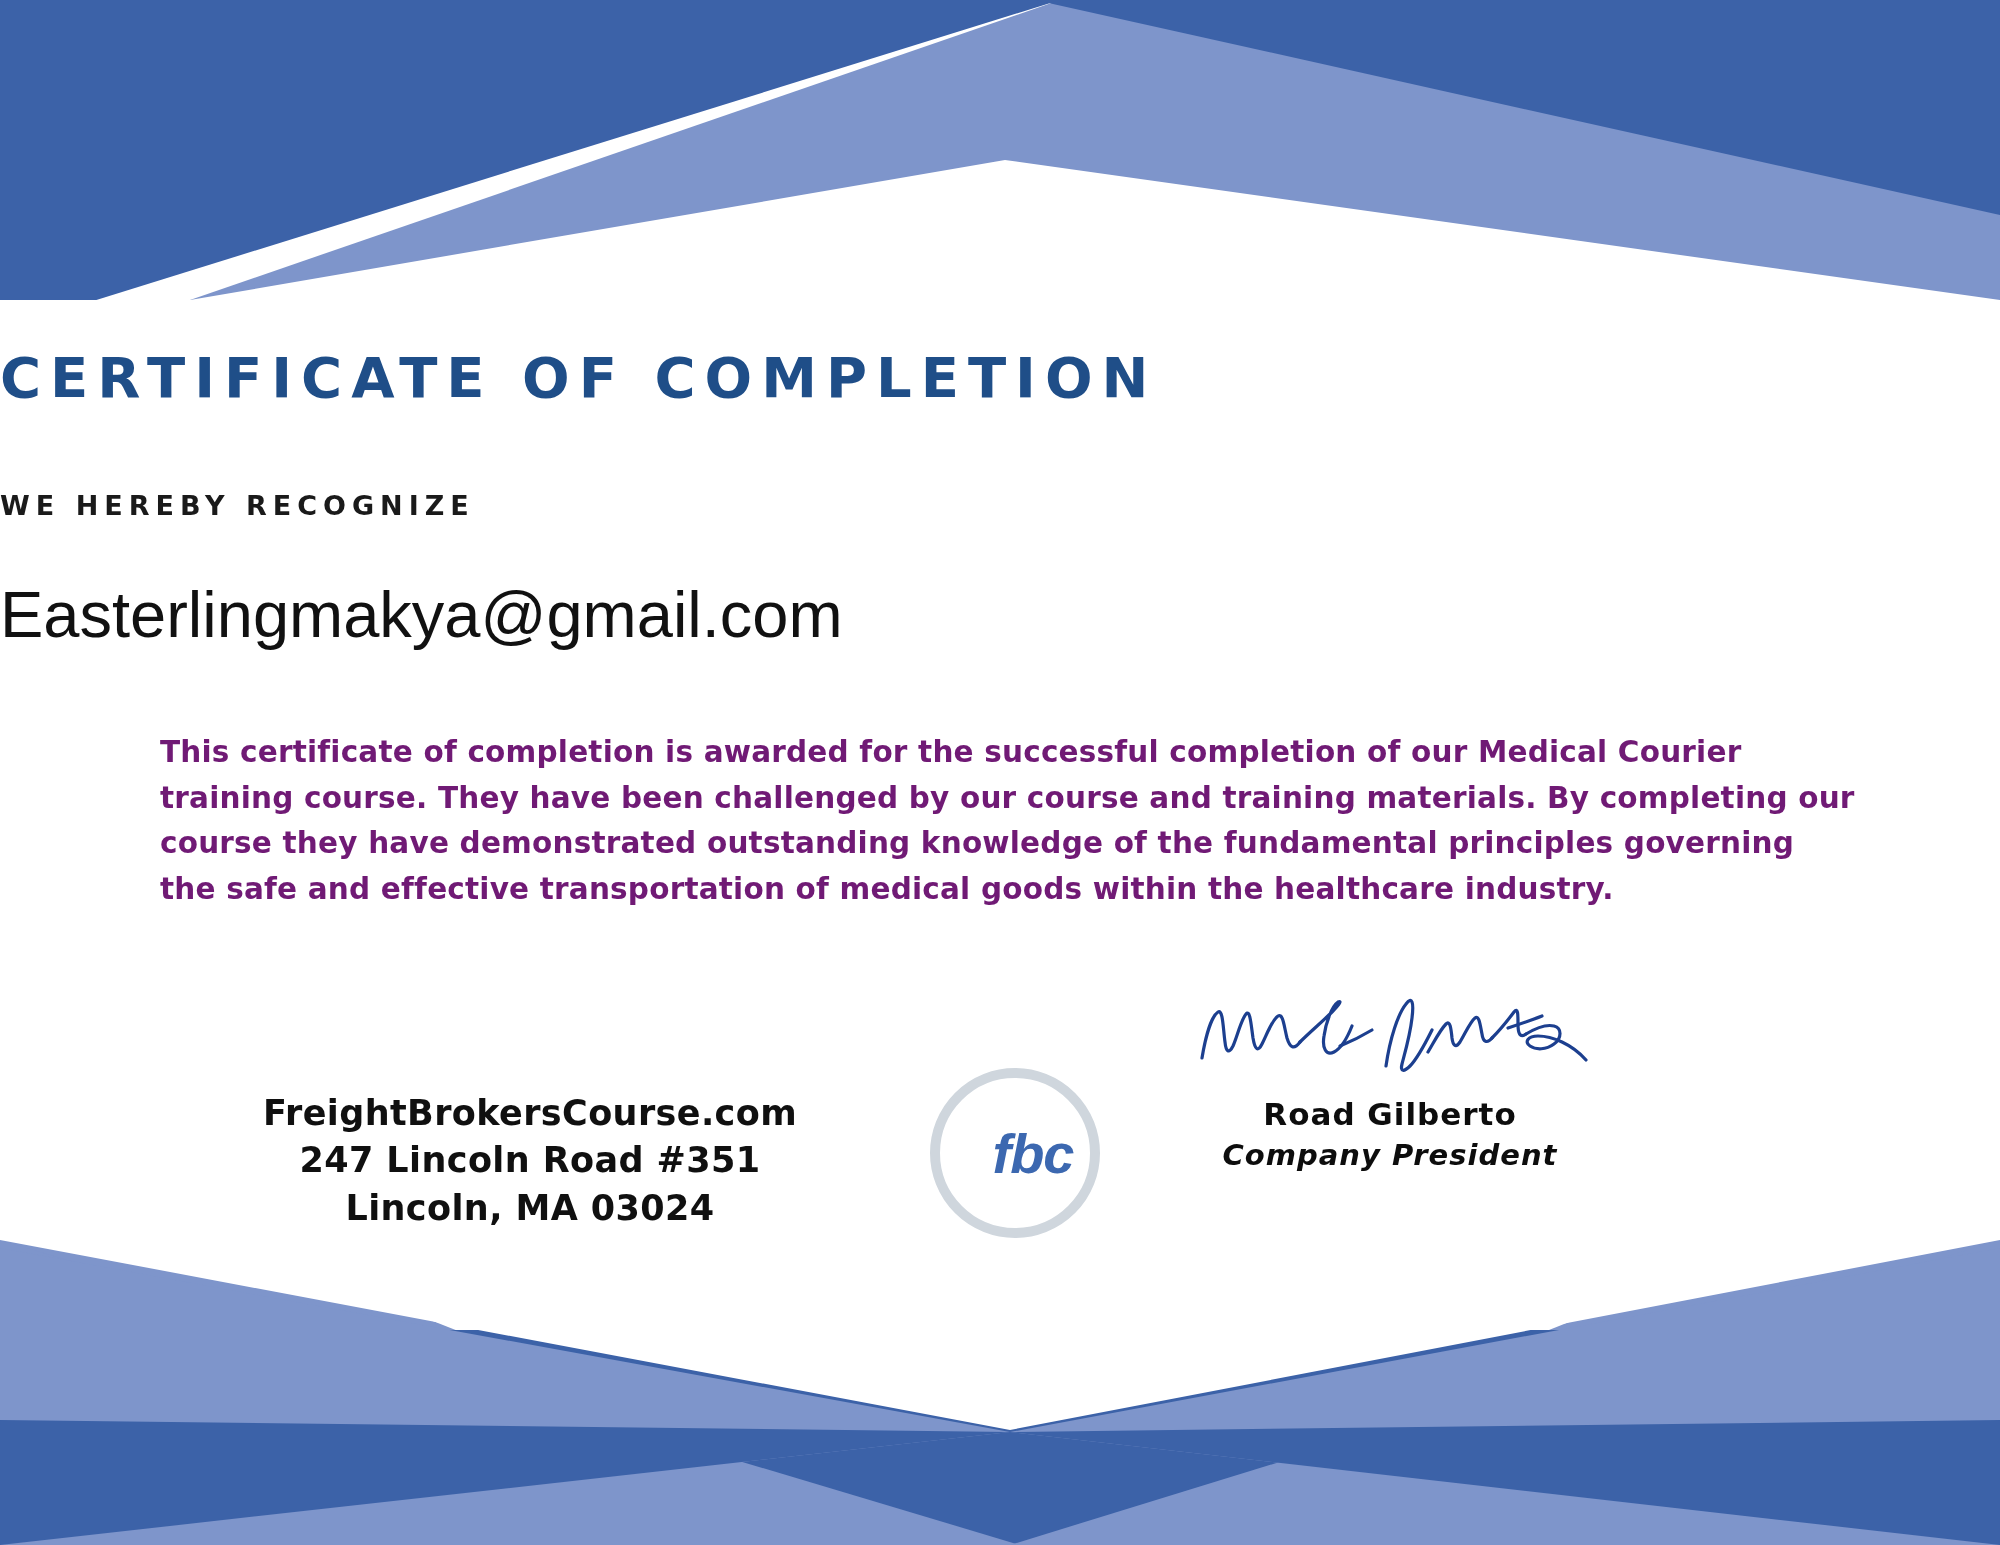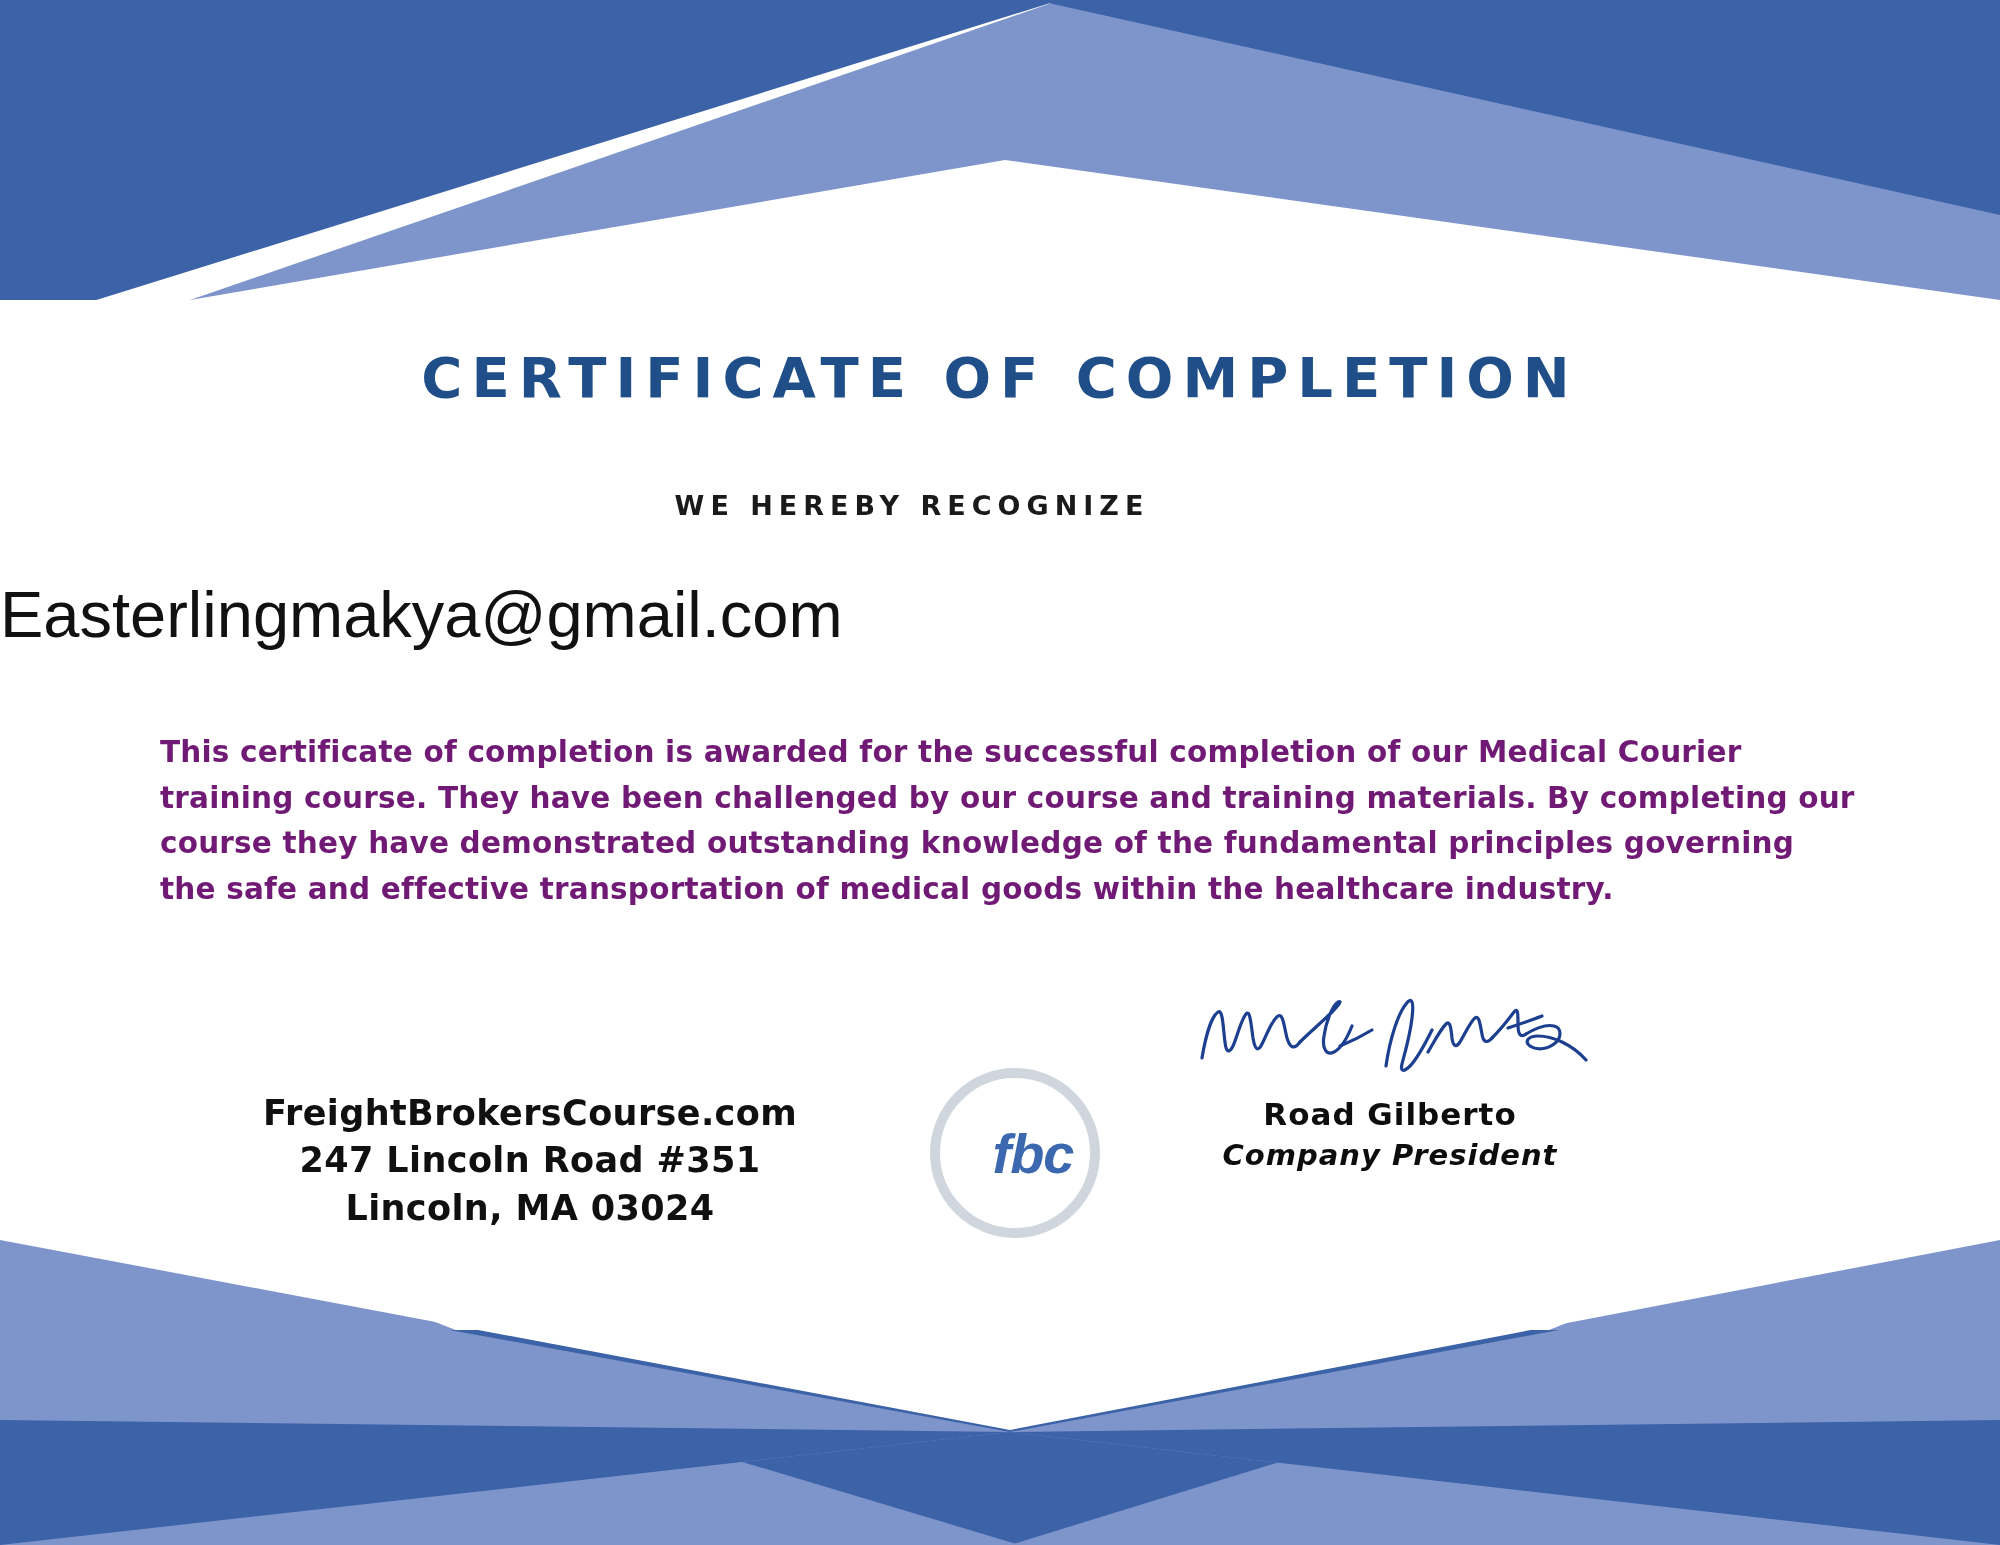--- a/index.html
+++ b/index.html
@@ -31,34 +31,34 @@
     left: 0;
     width: 2000px;
     height: 1545px;
   }
 
   .title {
     position: absolute;
     top: 345px;
     left: 0;
     width: 2000px;
-    text-align: center;
+    text-align: left;
     font-size: 56px;
     font-weight: bold;
     letter-spacing: 9px;
     color: #1f4e88;
     font-family: "DejaVu Sans", sans-serif;
   }
 
   .subtitle {
     position: absolute;
     top: 490px;
     left: 0;
     width: 1824px;
-    text-align: center;
+    text-align: left;
     font-size: 27px;
     font-weight: bold;
     letter-spacing: 6px;
     color: #1a1a1a;
   }
 
   .recipient {
     position: absolute;
     top: 577px;
     left: 0;

